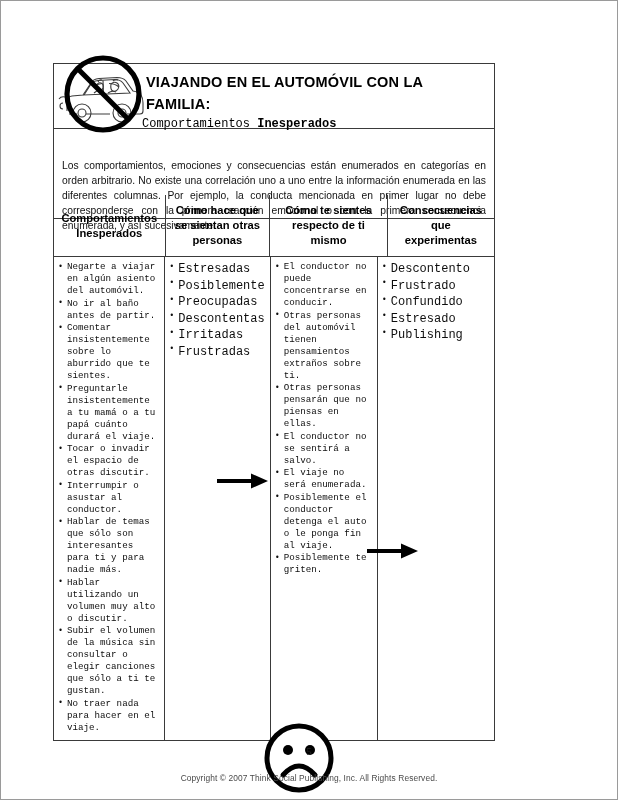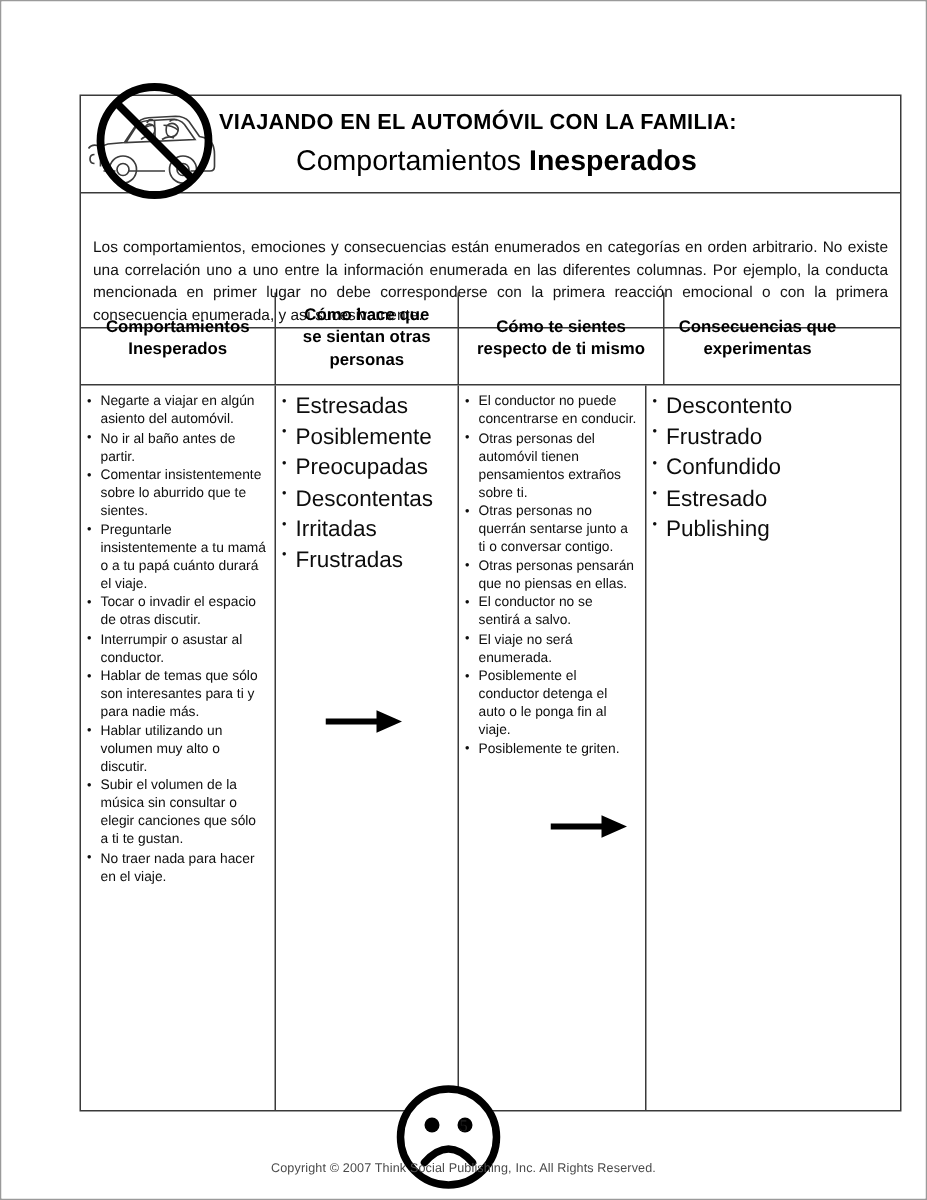--- a/index.html
+++ b/index.html
@@ -23,21 +23,21 @@
     position: absolute;
     inset: 0;
     background: #ffffff;
   }
 
   
   #worksheet-table {
     position: absolute;
     left: 52px;
     top: 62px;
-    width: 548px;
+    width: 442px;
     height: 678px;
     border: 1.5px solid #3a3a3a;
     box-sizing: border-box;
     background: transparent;
     padding-left: 24px;
   }
 
   
   #title-row {
     position: absolute;
@@ -57,24 +57,25 @@
   }
   #title-line1 {
     font-size: 14.5px;
     font-weight: bold;
     letter-spacing: 0.2px;
     line-height: 1.5;
     text-align: left;
     padding-left: 4px;
   }
   #title-line2 {
-    font-size: 19px;
+    font-size: 12px;
     line-height: 1.45;
-    text-align: center;
+    text-align: left;
     padding-right: 74px;
+    font-family: Liberation Mono, monospace;
   }
   #title-line2 .bold { font-weight: bold; }
 
   
   #no-car-icon {
     position: absolute;
     left: -1px;
     top: -11px;
     width: 100px;
     height: 82px;
@@ -130,20 +131,21 @@
     left: 0;
     top: 193px;
     right: 0;
     bottom: 0;
     display: flex;
   }
   .col-body {
     box-sizing: border-box;
     padding: 4px 5px 4px 4px;
     position: relative;
+    font-family: Liberation Mono, monospace;
   }
   .col-body + .col-body { border-left: 1.5px solid #3a3a3a; }
 
   
   .w1 { width: 129px; }
   .w2 { width: 122px; }
   .w3 { width: 125px; }
   .w4 { width: 137px; }
 
   ul.bullets {
@@ -161,21 +163,21 @@
     color: #0d0d0d;
   }
   ul.bullets li::before {
     content: "\2022";
     position: absolute;
     left: 0;
     top: -0.5px;
     font-size: 8.5px;
     line-height: 1.42;
   }
-  .c2 ul.bullets li, .c4 ul.bullets li { font-size: 15px; line-height: 1.34; }
+  .c2 ul.bullets li, .c4 ul.bullets li { font-size: 12px; line-height: 1.34; }
 
   
   .arrow-svg { position: absolute; }
   #arrow-1 { left: 163px; top: 215px; }
   #arrow-2 { left: 313px; top: 285px; }
 
   
   #sad-face {
     position: absolute;
     left: 209px;
@@ -298,21 +300,20 @@
             <li>Descontentas</li>
             <li>Irritadas</li>
             <li>Frustradas</li>
           </ul>
       </div>
 
       <div class="col-body w3 c3">
         <ul class="bullets" id="list-col3">
             <li>El conductor no puede concentrarse en conducir.</li>
             <li>Otras personas del automóvil tienen pensamientos extraños sobre ti.</li>
-            <li>Otras personas no querrán sentarse junto a ti o conversar contigo.</li>
             <li>Otras personas pensarán que no piensas en ellas.</li>
             <li>El conductor no se sentirá a salvo.</li>
             <li>El viaje no será enumerada.</li>
             <li>Posiblemente el conductor detenga el auto o le ponga fin al viaje.</li>
             <li>Posiblemente te griten.</li>
           </ul>
       </div>
 
       <div class="col-body w4 c4">
         <ul class="bullets" id="list-col4">

